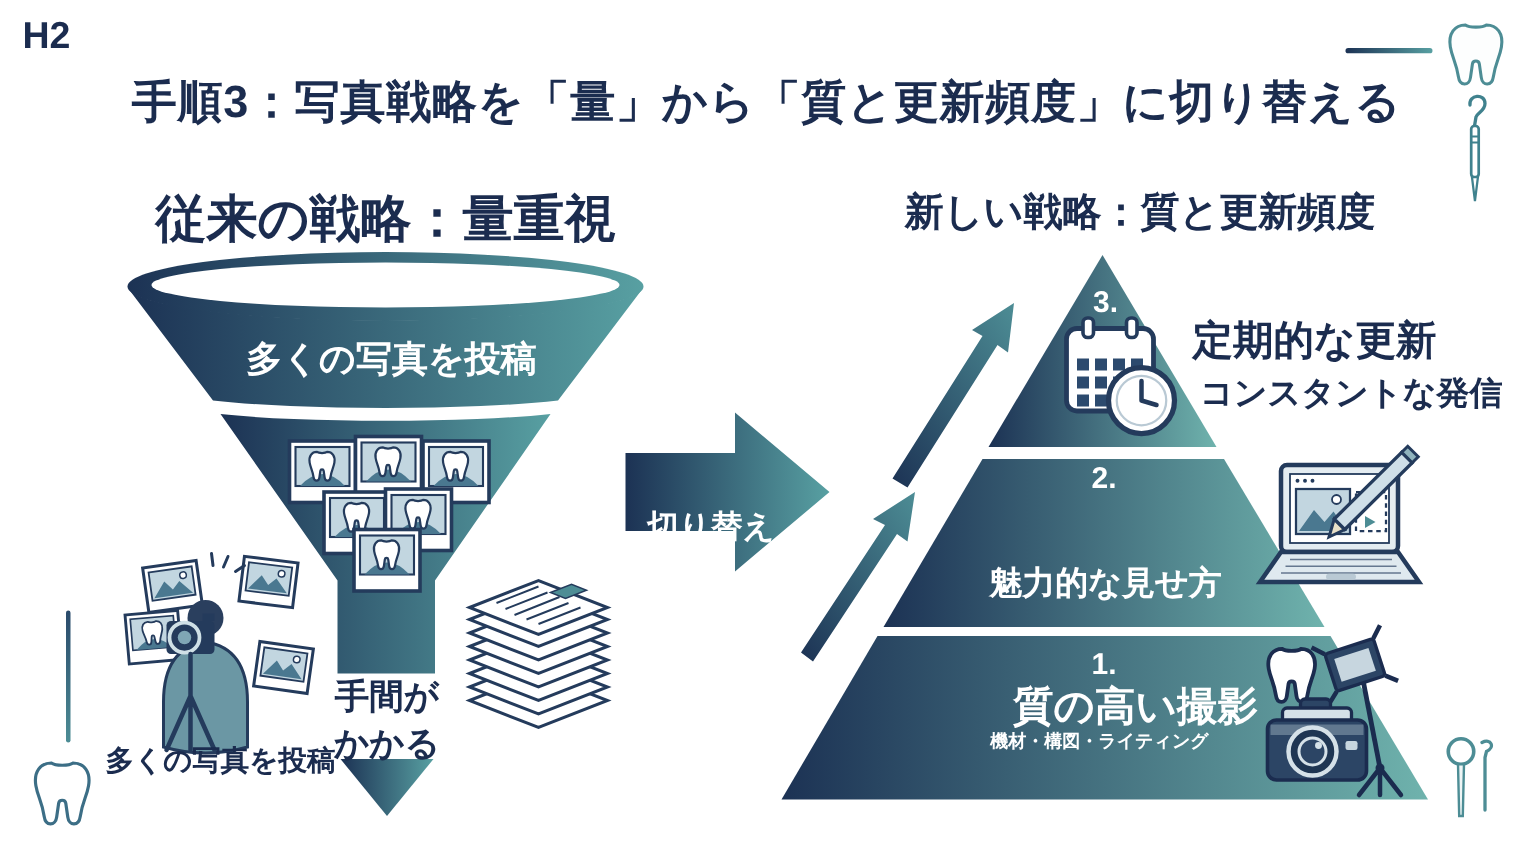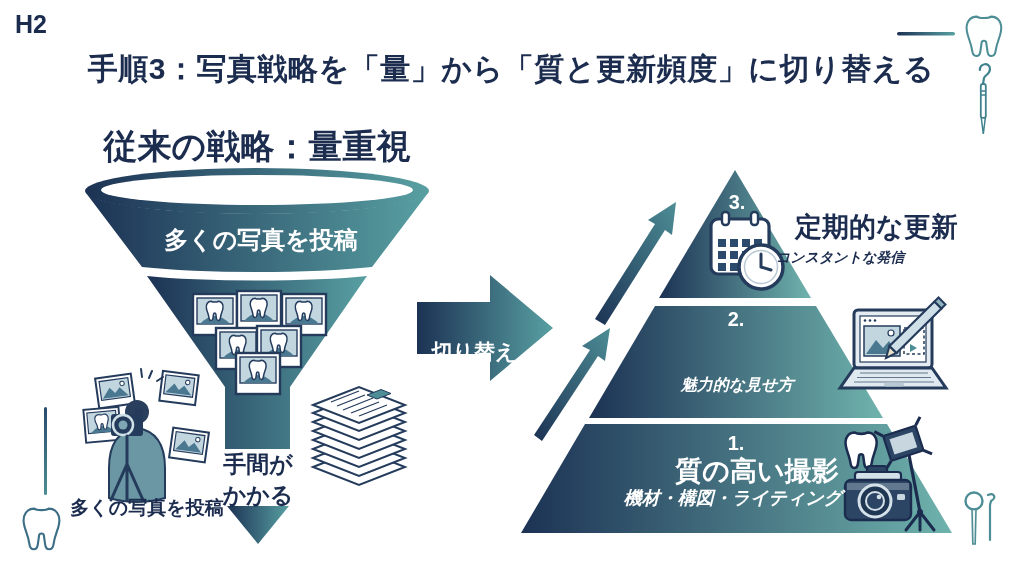--- a/index.html
+++ b/index.html
@@ -15,26 +15,26 @@
   .t-lhead{left:257px;top:127px;font-size:34px;}
   .t-rhead{left:760px;top:127px;font-size:26px;}
   .t-funnel{left:261px;top:226px;font-size:24px;}
   .t-effort{left:258px;top:449px;font-size:23px;}
   .t-capL{left:147px;top:497px;font-size:19px;}
   .t-capR{left:362px;top:497px;font-size:19px;}
   .t-switch{left:474px;top:316px;font-size:21px;margin-top:24px;}
   .t-n3{left:737px;top:191px;font-size:20px;}
   .t-n2{left:736px;top:308px;font-size:20px;}
   .t-t2{left:737px;top:334px;font-size:27px;}
-  .t-s2{left:737px;top:376px;font-size:16px;font-style:italic;}
+  .t-s2{left:737px;top:376px;font-size:22px;}
   .t-n1{left:736px;top:432px;font-size:20px;}
   .t-t1{left:737px;top:456px;font-size:27px;margin-left:20px;}
-  .t-s1{left:733px;top:488px;font-size:18px;font-style:italic;}
+  .t-s1{left:733px;top:488px;font-size:12px;}
   .t-t3{left:795px;top:212px;font-size:27px;text-align:right;}
-  .t-s3{left:776px;top:249px;font-size:14px;font-style:italic;}
+  .t-s3{left:800px;top:249px;font-size:22px;}
 </style>
 </head>
 <body>
 
 <div id="stage">
 
 <svg id="gfx" width="1024" height="572" viewBox="0 0 1024 572">
   <defs>
     <linearGradient id="gH" x1="0" y1="0" x2="1" y2="0">
       <stop offset="0" stop-color="#1c3254"></stop>
@@ -208,20 +208,21 @@
   </g>
   <g transform="translate(960,490)">
     <path d="M 28,5 C 34,2 37,8 31,11 L 30,15 L 30,50" fill="none" stroke="#4d8d95" stroke-width="2.2" stroke-linecap="round"></path>
   </g>
 </svg>
 
   <div class="txt t-h2tag">H2</div>
   <div class="txt t-title center">手順3：写真戦略を「量」から「質と更新頻度」に切り替える</div>
 
   <div class="txt t-lhead center">従来の戦略：量重視</div>
+  <div class="txt t-rhead center">新しい戦略：質と更新頻度</div>
 
   <div class="txt t-funnel center white">多くの写真を投稿</div>
   <div class="txt t-effort center pre">手間が
 かかる</div>
   <div class="txt t-capL center">多くの写真を投稿</div>
 
   <div class="txt t-switch center white">切り替え</div>
 
   <div class="txt t-n3 center white">3.</div>
   <div class="txt t-t3">定期的な更新</div>

